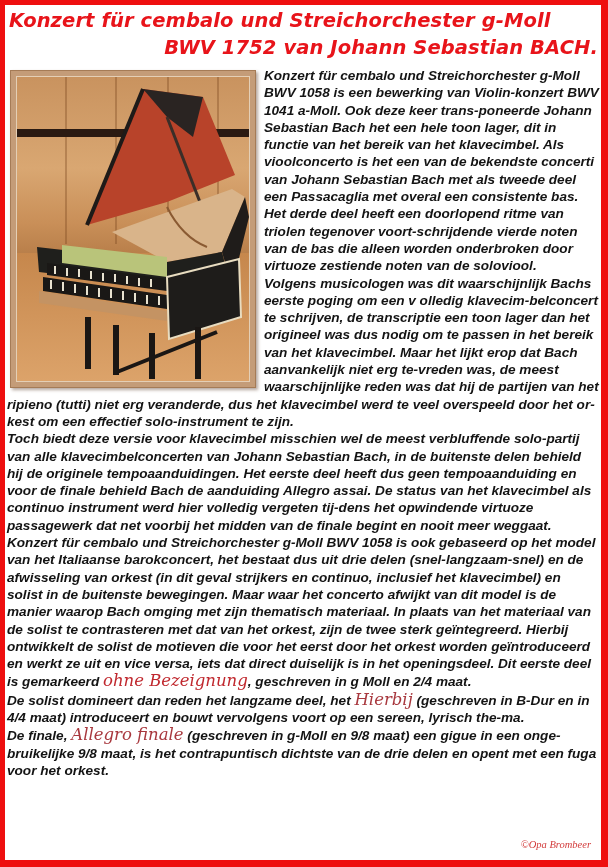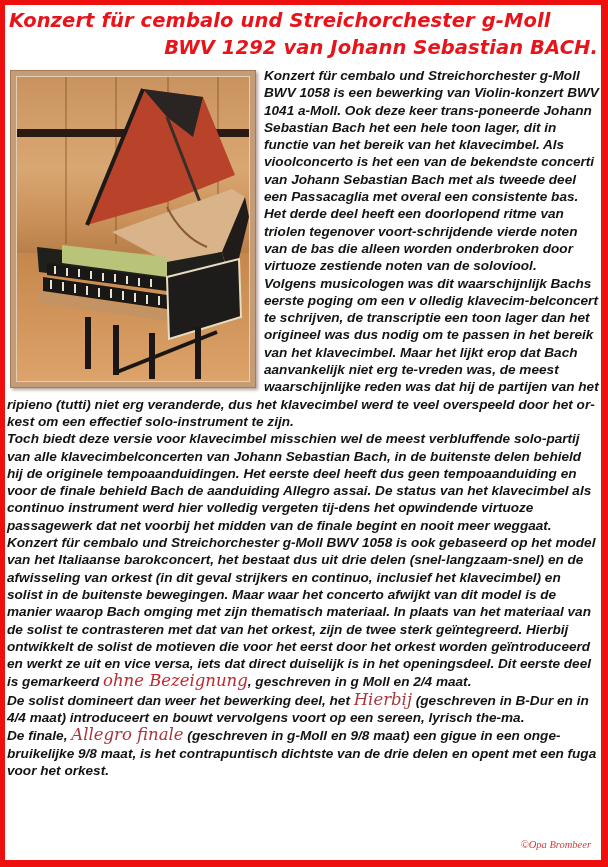--- a/index.html
+++ b/index.html
@@ -71,21 +71,21 @@
       font-style: italic; font-weight: normal;
       font-size: 10.5px; color: #d23a3a;
     }
   </style>
 </head>
 <body>
 
 <div class="frame">
   <h1 class="title">
     <span class="l1">Konzert für cembalo und Streichorchester g-Moll</span>
-    <span class="l2">BWV 1292 van Johann Sebastian BACH.</span>
+    <span class="l2">BWV 1752 van Johann Sebastian BACH.</span>
   </h1>
 
   <div class="content">
     <div class="photo-wrap">
       <div class="photo" title="Harpsichord (klavecimbel) with open red lid, two keyboards, black case on turned legs, wooden paneled room">
         <div class="panel-line" style="left:48px"></div>
         <div class="panel-line" style="left:98px"></div>
         <div class="panel-line" style="left:150px"></div>
         <div class="panel-line" style="left:200px"></div>
         <div class="panel-band"></div>
@@ -140,18 +140,18 @@
           <rect x="178" y="250" width="6" height="52" fill="#1a1614"></rect>
           <line x1="100" y1="295" x2="200" y2="255" stroke="#1a1614" stroke-width="4"></line>
         </svg>
       </div>
     </div>
 
     <p class="p">Konzert für cembalo und Streichorchester g-Moll BWV 1058 is een bewerking van Violin-konzert BWV 1041 a-Moll. Ook deze keer trans-poneerde Johann Sebastian Bach het een hele toon lager, dit in functie van het bereik van het klavecimbel. Als vioolconcerto is het een van de bekendste concerti van Johann Sebastian Bach met als tweede deel een Passacaglia met overal een consistente bas. Het derde deel heeft een doorlopend ritme van triolen tegenover voort-schrijdende vierde noten van de bas die alleen worden onderbroken door virtuoze zestiende noten van de soloviool.</p>
     <p class="p">Volgens musicologen was dit waarschijnlijk Bachs eerste poging om een v olledig klavecim-belconcert te schrijven, de transcriptie een toon lager dan het origineel was dus nodig om te passen in het bereik van het klavecimbel. Maar het lijkt erop dat Bach aanvankelijk niet erg te-vreden was, de meest waarschijnlijke reden was dat hij de partijen van het ripieno (tutti) niet erg veranderde, dus het klavecimbel werd te veel overspeeld door het or-kest om een effectief solo-instrument te zijn.</p>
     <p class="p">Toch biedt deze versie voor klavecimbel misschien wel de meest verbluffende solo-partij van alle klavecimbelconcerten van Johann Sebastian Bach, in de buitenste delen behield hij de originele tempoaanduidingen. Het eerste deel heeft dus geen tempoaanduiding en voor de finale behield Bach de aanduiding  Allegro assai. De status van het klavecimbel als continuo instrument werd hier volledig vergeten tij-dens het opwindende virtuoze passagewerk dat net voorbij het midden van de finale begint en nooit meer weggaat.</p>
     <p class="p"><span>Konzert für cembalo und Streichorchester g-Moll BWV 1058 is ook gebaseerd op het model van het Italiaanse barokconcert, het bestaat dus uit drie delen (snel-langzaam-snel) en de afwisseling van orkest (in dit geval strijkers en continuo, inclusief het klavecimbel) en solist in de buitenste bewegingen. Maar waar het concerto afwijkt van dit model is de manier waarop Bach omging met zijn thematisch materiaal. In plaats van het materiaal van de solist te contrasteren met dat van het orkest, zijn de twee sterk geïntegreerd. Hierbij ontwikkelt de solist de motieven die voor het eerst door het orkest worden geïntroduceerd en werkt ze uit en vice versa, iets dat direct duiselijk is in het openingsdeel. Dit eerste deel is gemarkeerd </span><span class="accent">ohne Bezeignung</span><span>, geschreven in g Moll en 2/4 maat.</span></p>
-    <p class="p"><span>De solist domineert dan weer het bewerking deel, het </span><span class="accent mauve">Hierbij</span><span> (geschreven in B-Dur en in 4/4 maat) introduceert en bouwt vervolgens voort op een sereen, lyrisch the-ma.</span></p>
+    <p class="p"><span>De solist domineert dan reden het langzame deel, het </span><span class="accent mauve">Hierbij</span><span> (geschreven in B-Dur en in 4/4 maat) introduceert en bouwt vervolgens voort op een sereen, lyrisch the-ma.</span></p>
     <p class="p"><span>De finale, </span><span class="accent mauve">Allegro finale</span><span> (geschreven in g-Moll en 9/8 maat) een gigue in een onge-bruikelijke 9/8 maat, is het contrapuntisch dichtste van de drie delen en opent met een fuga voor het orkest.</span></p>
   </div>
 
   <div class="credit">©Opa Brombeer</div>
 </div>
 
 </body></html>

